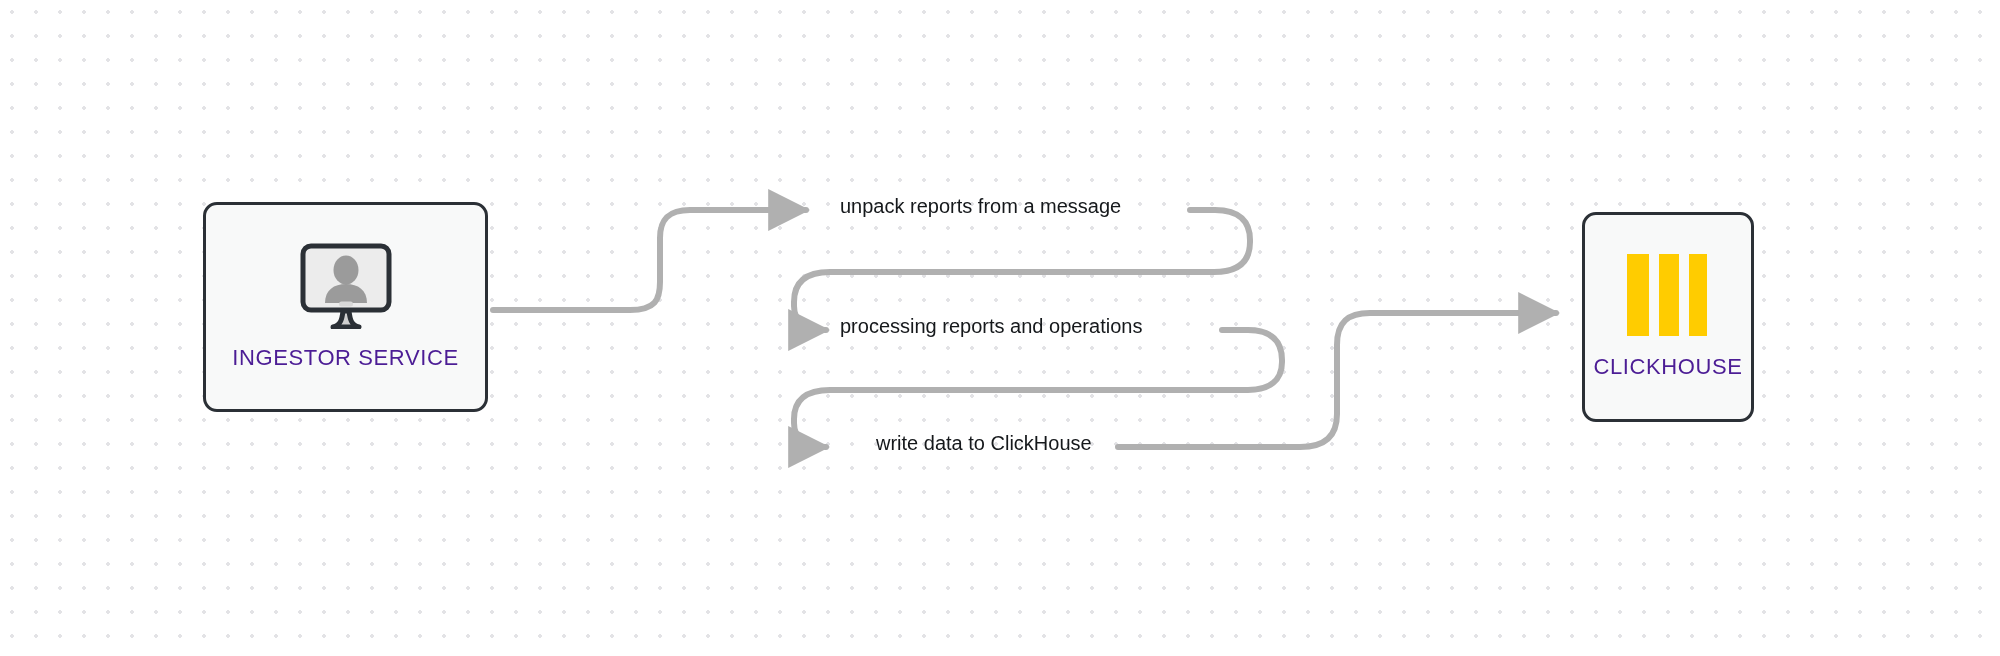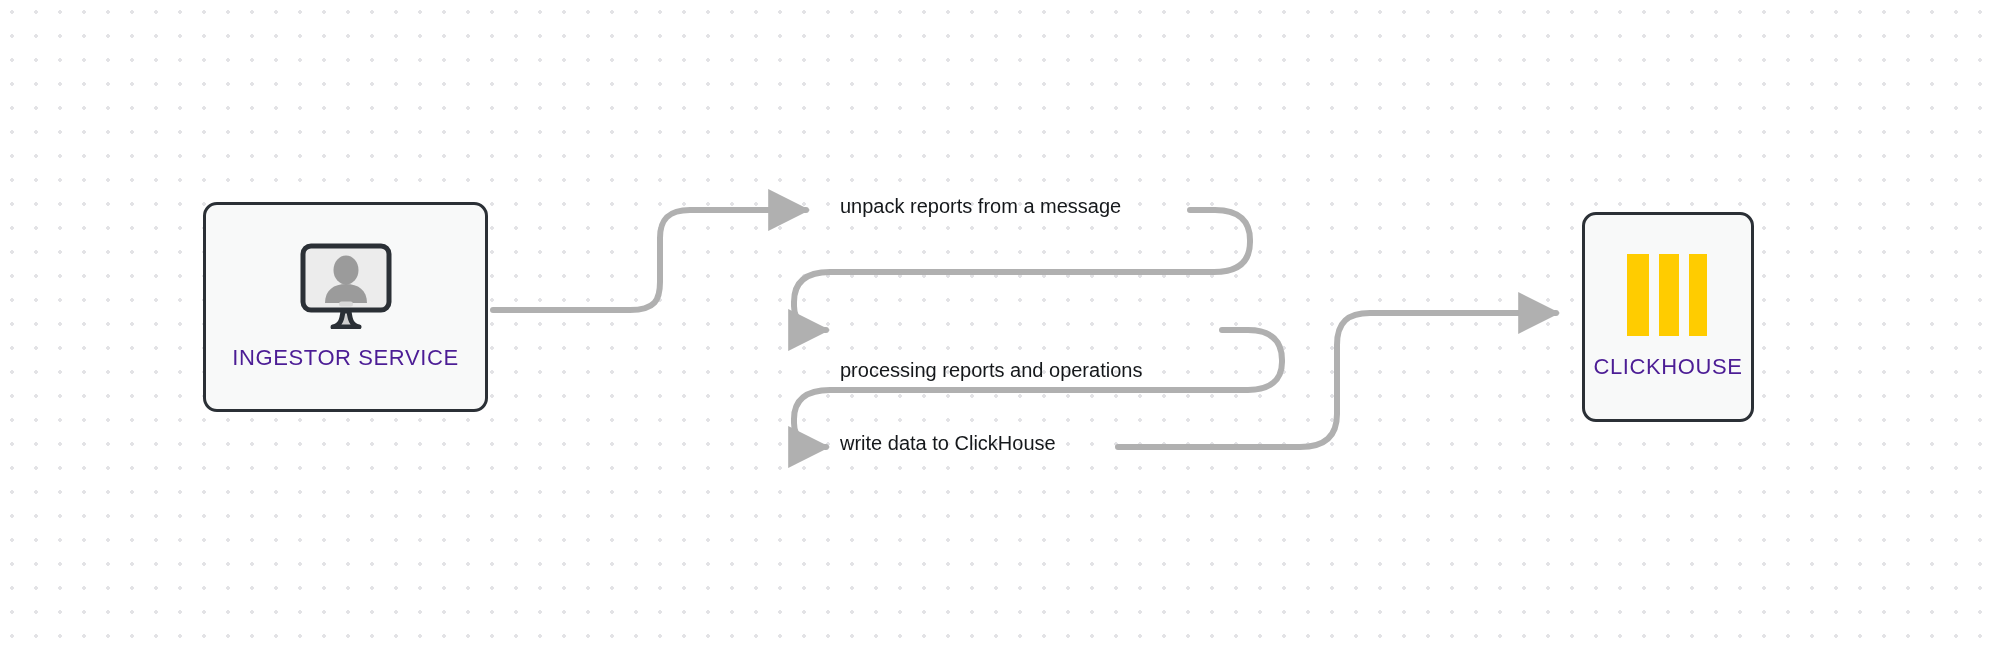--- a/index.html
+++ b/index.html
@@ -66,22 +66,22 @@
   .edge-label {
     position: absolute;
     font-size: 20px;
     color: #15181b;
     white-space: nowrap;
     line-height: 1;
     background: transparent;
     padding: 0 4px;
   }
   #label-unpack  { left: 836px; top: 196px; }
-  #label-process { left: 836px; top: 316px; margin-top: 44px; }
-  #label-write   { left: 836px; top: 433px; text-align: right; }
+  #label-process { left: 836px; top: 316px; }
+  #label-write   { left: 872px; top: 433px; text-align: right; }
 </style>
 </head>
 <body>
 
 <div id="canvas">
 
   <svg id="edges" viewBox="0 0 2000 656" xmlns="http://www.w3.org/2000/svg">
     <defs>
       <marker id="arrow" viewBox="0 0 10 10" refX="9" refY="5" markerWidth="7" markerHeight="7" orient="auto-start-reverse">
         <path d="M 0 0 L 10 5 L 0 10 z" fill="#b0b0b0"></path>

